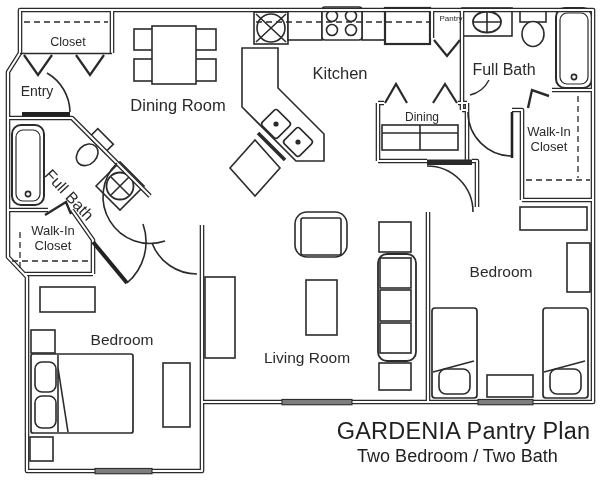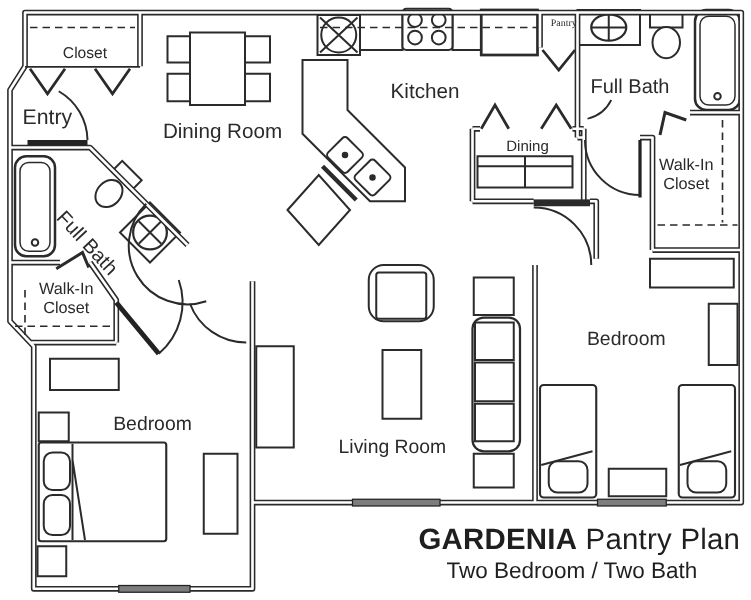--- a/index.html
+++ b/index.html
@@ -4,21 +4,21 @@
 <style>
   html,body{margin:0;padding:0;background:#fff;}
   #plan{position:relative;width:601px;height:480px;background:#fff;overflow:hidden;
         font-family:"Liberation Sans", sans-serif;color:#1f1f1f;}
   #plan svg{position:absolute;left:0;top:0;}
   .lbl{position:absolute;text-align:center;color:#2a2a2a;line-height:1.12;
        font-family:"Liberation Sans", sans-serif;white-space:nowrap;}
   .rot{transform-origin:0 0;transform:rotate(47deg);}
   #title-block{position:absolute;left:310px;top:418px;width:295px;text-align:center;}
   #title-line1{font-size:23.5px;letter-spacing:.2px;}
-  #title-line1 .b{font-weight:bold;margin-left:12px;}
+  #title-line1 .b{font-weight:normal;margin-left:12px;}
   #title-line2{font-size:18px;margin-top:1px;}
 </style>
 </head>
 <body>
 
 <div id="plan">
 <svg width="601" height="480" viewBox="0 0 601 480">
 
   <g stroke="#2b2b2b" stroke-width="1.6" fill="#ffffff">
 
@@ -224,36 +224,36 @@
   </g>
 
   <g stroke="#222" stroke-width="1" fill="#7d7d7d">
     <rect x="282" y="399.4" width="70" height="5.4"></rect>
     <rect x="478" y="399.4" width="55" height="5.4"></rect>
     <rect x="95" y="468.4" width="57" height="5.4"></rect>
   </g>
 </svg>
 
   <div class="lbl" style="left:40px;top:35px;width:56px;font-size:12.5px;">Closet</div>
-  <div class="lbl" style="left:18px;top:84px;width:38px;font-size:17px;">Entry</div>
+  <div class="lbl" style="left:18px;top:84px;width:38px;font-size:14px;">Entry</div>
   <div class="lbl" style="left:305px;top:64px;width:70px;font-size:16.5px;">Kitchen</div>
   <div class="lbl" style="left:128px;top:96px;width:100px;font-size:16.5px;">Dining Room</div>
-  <div class="lbl" style="left:432px;top:15px;width:38px;font-size:8px;font-family:Liberation Serif, serif;">Pantry</div>
+  <div class="lbl" style="left:432px;top:15px;width:38px;font-size:8px;">Pantry</div>
   <div class="lbl" style="left:396px;top:111px;width:52px;font-size:12px;">Dining</div>
   <div class="lbl" style="left:465px;top:61px;width:78px;font-size:16px;">Full Bath</div>
   <div class="lbl" style="left:521px;top:125px;width:56px;font-size:13px;">
     <div>Walk-In</div>
     <div>Closet</div>
   </div>
   <div class="lbl" style="left:25px;top:224px;width:56px;font-size:13px;">
     <div>Walk-In</div>
     <div>Closet</div>
   </div>
   <div class="lbl rot" style="left:54px;top:166px;font-size:16px;">Full Bath</div>
   <div class="lbl" style="left:84px;top:331px;width:76px;font-size:15.5px;">Bedroom</div>
   <div class="lbl" style="left:462px;top:263px;width:78px;font-size:15.5px;">Bedroom</div>
-  <div class="lbl" style="left:257px;top:349px;width:100px;font-size:15.5px;text-align:right;">Living Room</div>
+  <div class="lbl" style="left:257px;top:349px;width:100px;font-size:15.5px;">Living Room</div>
 
   <div id="title-block">
     <div id="title-line1"><span class="b">GARDENIA</span><span> Pantry Plan</span></div>
     <div id="title-line2">Two Bedroom / Two Bath</div>
   </div>
 </div>
 
 </body></html>

